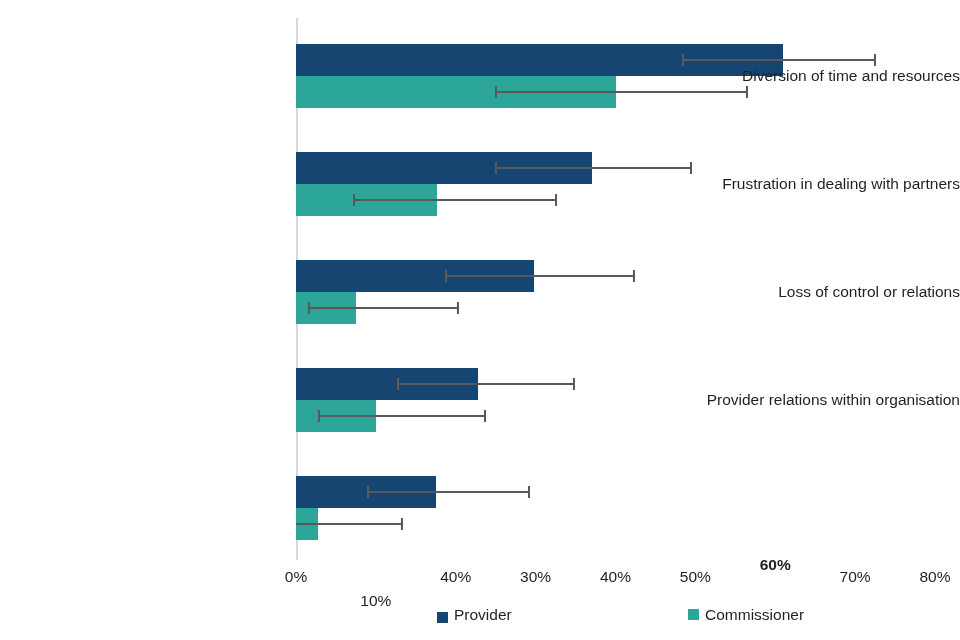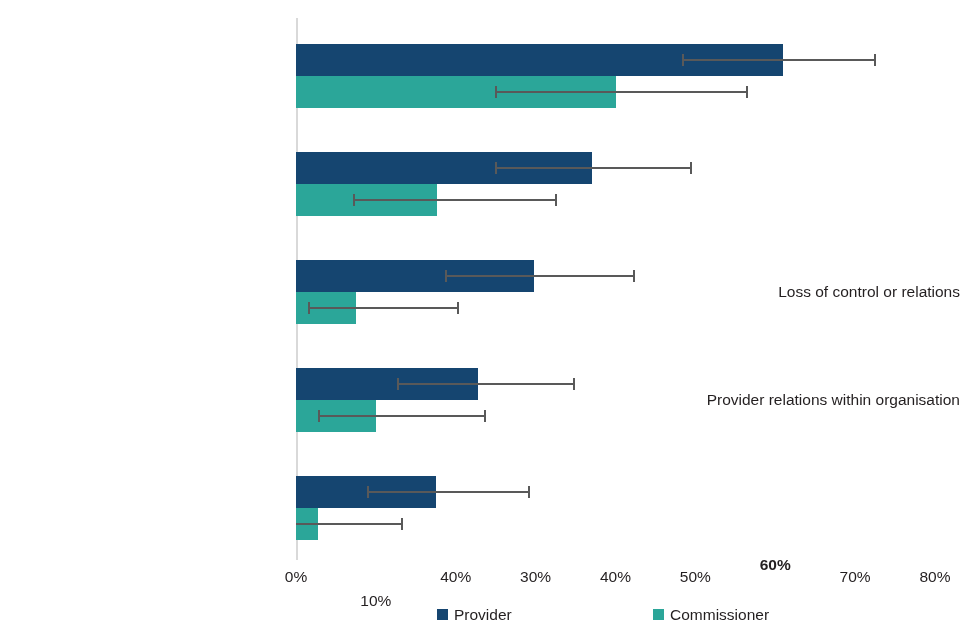--- a/index.html
+++ b/index.html
@@ -98,28 +98,30 @@
   <div class="plot-area" id="plot-area">
       <div class="axis-line" style="left: 296px; top: 18px; width: 2px; height: 542px;"></div>
       <div class="bar provider" title="Provider: 61%" style="left: 296px; top: 44px; width: 487.237px; background: rgb(21, 69, 112);"></div>
       <div class="errbar-line" style="left: 683.394px; top: 59px; width: 191.7px;"></div>
       <div class="errbar-cap" style="left: 682.394px; top: 54px;"></div>
       <div class="errbar-cap" style="left: 874.094px; top: 54px;"></div>
       <div class="bar commissioner" title="Commissioner: 40%" style="left: 296px; top: 76px; width: 319.5px; background: rgb(43, 166, 153);"></div>
       <div class="errbar-line" style="left: 496.486px; top: 91px; width: 250.808px;"></div>
       <div class="errbar-cap" style="left: 495.486px; top: 86px;"></div>
       <div class="errbar-cap" style="left: 746.294px; top: 86px;"></div>
+      <div class="cat-label" style="width: 286px; top: 68px;">Diversion of time and resources</div>
       <div class="bar provider" title="Provider: 37%" style="left: 296px; top: 152px; width: 295.537px; background: rgb(21, 69, 112);"></div>
       <div class="errbar-line" style="left: 496.486px; top: 167px; width: 194.895px;"></div>
       <div class="errbar-cap" style="left: 495.486px; top: 162px;"></div>
       <div class="errbar-cap" style="left: 690.381px; top: 162px;"></div>
       <div class="bar commissioner" title="Commissioner: 17.7%" style="left: 296px; top: 184px; width: 141.379px; background: rgb(43, 166, 153);"></div>
       <div class="errbar-line" style="left: 354.309px; top: 199px; width: 201.285px;"></div>
       <div class="errbar-cap" style="left: 353.309px; top: 194px;"></div>
       <div class="errbar-cap" style="left: 554.594px; top: 194px;"></div>
+      <div class="cat-label" style="width: 286px; top: 176px;">Frustration in dealing with partners</div>
       <div class="bar provider" title="Provider: 29.8%" style="left: 296px; top: 260px; width: 238.028px; background: rgb(21, 69, 112);"></div>
       <div class="errbar-line" style="left: 446.165px; top: 275px; width: 187.706px;"></div>
       <div class="errbar-cap" style="left: 445.165px; top: 270px;"></div>
       <div class="errbar-cap" style="left: 632.871px; top: 270px;"></div>
       <div class="bar commissioner" title="Commissioner: 7.5%" style="left: 296px; top: 292px; width: 59.9062px; background: rgb(43, 166, 153);"></div>
       <div class="errbar-line" style="left: 308.78px; top: 307px; width: 149.366px;"></div>
       <div class="errbar-cap" style="left: 307.78px; top: 302px;"></div>
       <div class="errbar-cap" style="left: 457.146px; top: 302px;"></div>
       <div class="cat-label" style="width: 286px; top: 284px;">Loss of control or relations</div>
       <div class="bar provider" title="Provider: 22.8%" style="left: 296px; top: 368px; width: 182.115px; background: rgb(21, 69, 112);"></div>
@@ -142,22 +144,22 @@
       <div class="tick-label" style="left: 375.875px; top: 568px; margin-top: 24px;">10%</div>
       <div class="tick-label" style="left: 455.75px; top: 568px;">40%</div>
       <div class="tick-label" style="left: 535.625px; top: 568px;">30%</div>
       <div class="tick-label" style="left: 615.5px; top: 568px;">40%</div>
       <div class="tick-label" style="left: 695.375px; top: 568px;">50%</div>
       <div class="tick-label" style="left: 775.25px; top: 556px; font-weight: bold;">60%</div>
       <div class="tick-label" style="left: 855.125px; top: 568px;">70%</div>
       <div class="tick-label" style="left: 935px; top: 568px;">80%</div>
     </div>
   <div class="legend" id="legend">
-      <div class="legend-item" style="left: 437px; top: 3px;">
+      <div class="legend-item" style="left: 437px; top: 3px; align-items: flex-end;">
         <span class="legend-swatch provider" style="background: rgb(21, 69, 112);"></span>
         <span class="legend-label">Provider</span>
       </div>
-      <div class="legend-item" style="left: 653px; top: 3px;">
+      <div class="legend-item" style="left: 688px; top: 3px;">
         <span class="legend-swatch commissioner" style="background: rgb(43, 166, 153);"></span>
         <span class="legend-label">Commissioner</span>
       </div>
     </div>
 </div>
 
 </body></html>

